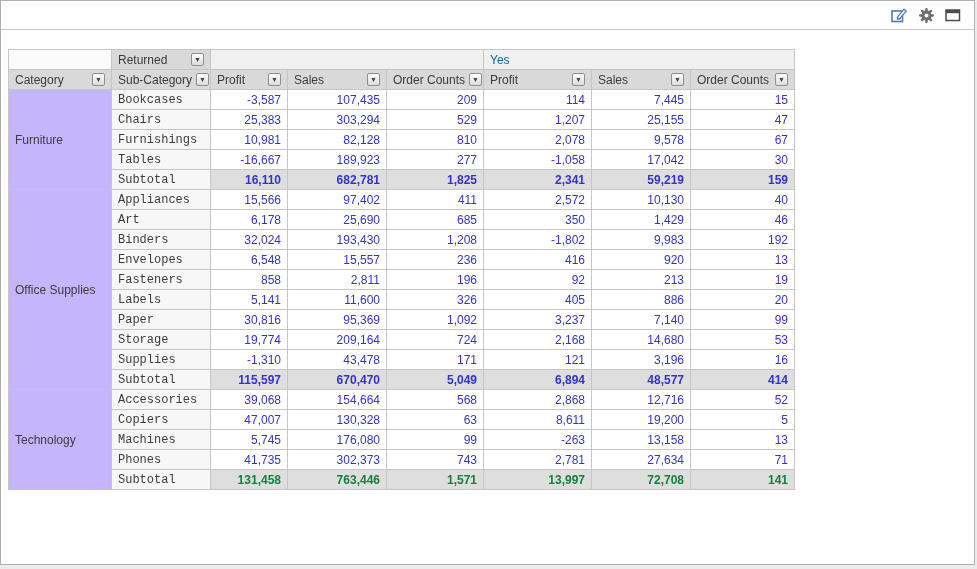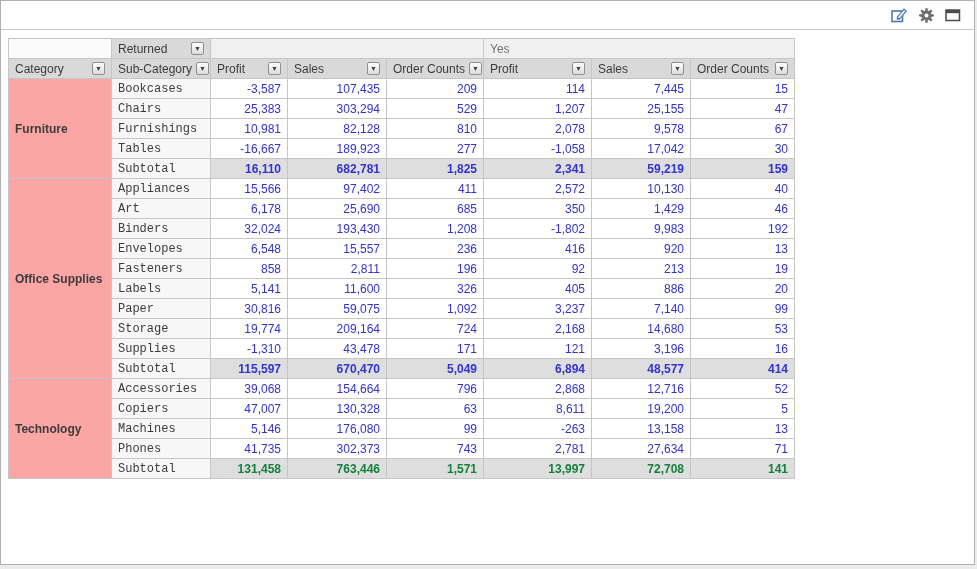--- a/index.html
+++ b/index.html
@@ -30,37 +30,37 @@
   }
   .tool-btn {
     width: 20px; height: 20px;
     display: inline-flex; align-items: center; justify-content: center;
     cursor: pointer;
   }
   table.pivot {
     border-collapse: collapse;
     table-layout: fixed;
     width: 786px;
-    margin: 8px 0 0 7px;
+    margin: 19px 0 0 7px;
     border: 1px solid #9e9e9e;
   }
   table.pivot td {
     border: 1px solid #c6c6c6;
     height: 20px;
     padding: 0 6px;
     white-space: nowrap;
     overflow: hidden;
     font-size: 12px;
   }
   .hcell { display: flex; justify-content: space-between; align-items: center; }
   td.hdr { background: #d9d9d9; color: #3c3c3c; }
   td.corner { background: #fbfbfb; }
-  td.grouphdr { background: #f0f0f0; color: #737373; }
+  td.grouphdr { background: #f0f0f0; color: #0369a1; }
   td.rowlabel { background: #f7f7f7; color: #3c3c3c; font-family: Liberation Mono, monospace; }
-  td.catcell { background: #fca5a5; vertical-align: middle; color: #3c3c3c; font-weight: bold; }
+  td.catcell { background: #c4b5fd; vertical-align: middle; color: #3c3c3c; }
   td.num { text-align: right; color: #3333cc; background: #ffffff; padding-right: 7px; }
   tr.subtotal td.num { background: #dedede; font-weight: bold; }
   tr.subtotal.dark td.num { color: #15803d; }
   .ddbtn {
     width: 13px; height: 13px;
     border: 1px solid #8f8f8f;
     border-radius: 2px;
     background: linear-gradient(#fefefe, #dcdcdc);
     display: inline-flex; align-items: center; justify-content: center;
     flex: 0 0 auto;
@@ -299,21 +299,21 @@
           <td class="num">5,141</td>
           <td class="num">11,600</td>
           <td class="num">326</td>
           <td class="num">405</td>
           <td class="num">886</td>
           <td class="num">20</td>
         </tr>
         <tr>
           <td class="rowlabel">Paper</td>
           <td class="num">30,816</td>
-          <td class="num">59,075</td>
+          <td class="num">95,369</td>
           <td class="num">1,092</td>
           <td class="num">3,237</td>
           <td class="num">7,140</td>
           <td class="num">99</td>
         </tr>
         <tr>
           <td class="rowlabel">Storage</td>
           <td class="num">19,774</td>
           <td class="num">209,164</td>
           <td class="num">724</td>
@@ -337,37 +337,37 @@
           <td class="num">5,049</td>
           <td class="num">6,894</td>
           <td class="num">48,577</td>
           <td class="num">414</td>
         </tr>
         <tr>
           <td class="catcell" rowspan="5">Technology</td>
           <td class="rowlabel">Accessories</td>
           <td class="num">39,068</td>
           <td class="num">154,664</td>
-          <td class="num">796</td>
+          <td class="num">568</td>
           <td class="num">2,868</td>
           <td class="num">12,716</td>
           <td class="num">52</td>
         </tr>
         <tr>
           <td class="rowlabel">Copiers</td>
           <td class="num">47,007</td>
           <td class="num">130,328</td>
           <td class="num">63</td>
           <td class="num">8,611</td>
           <td class="num">19,200</td>
           <td class="num">5</td>
         </tr>
         <tr>
           <td class="rowlabel">Machines</td>
-          <td class="num">5,146</td>
+          <td class="num">5,745</td>
           <td class="num">176,080</td>
           <td class="num">99</td>
           <td class="num">-263</td>
           <td class="num">13,158</td>
           <td class="num">13</td>
         </tr>
         <tr>
           <td class="rowlabel">Phones</td>
           <td class="num">41,735</td>
           <td class="num">302,373</td>

